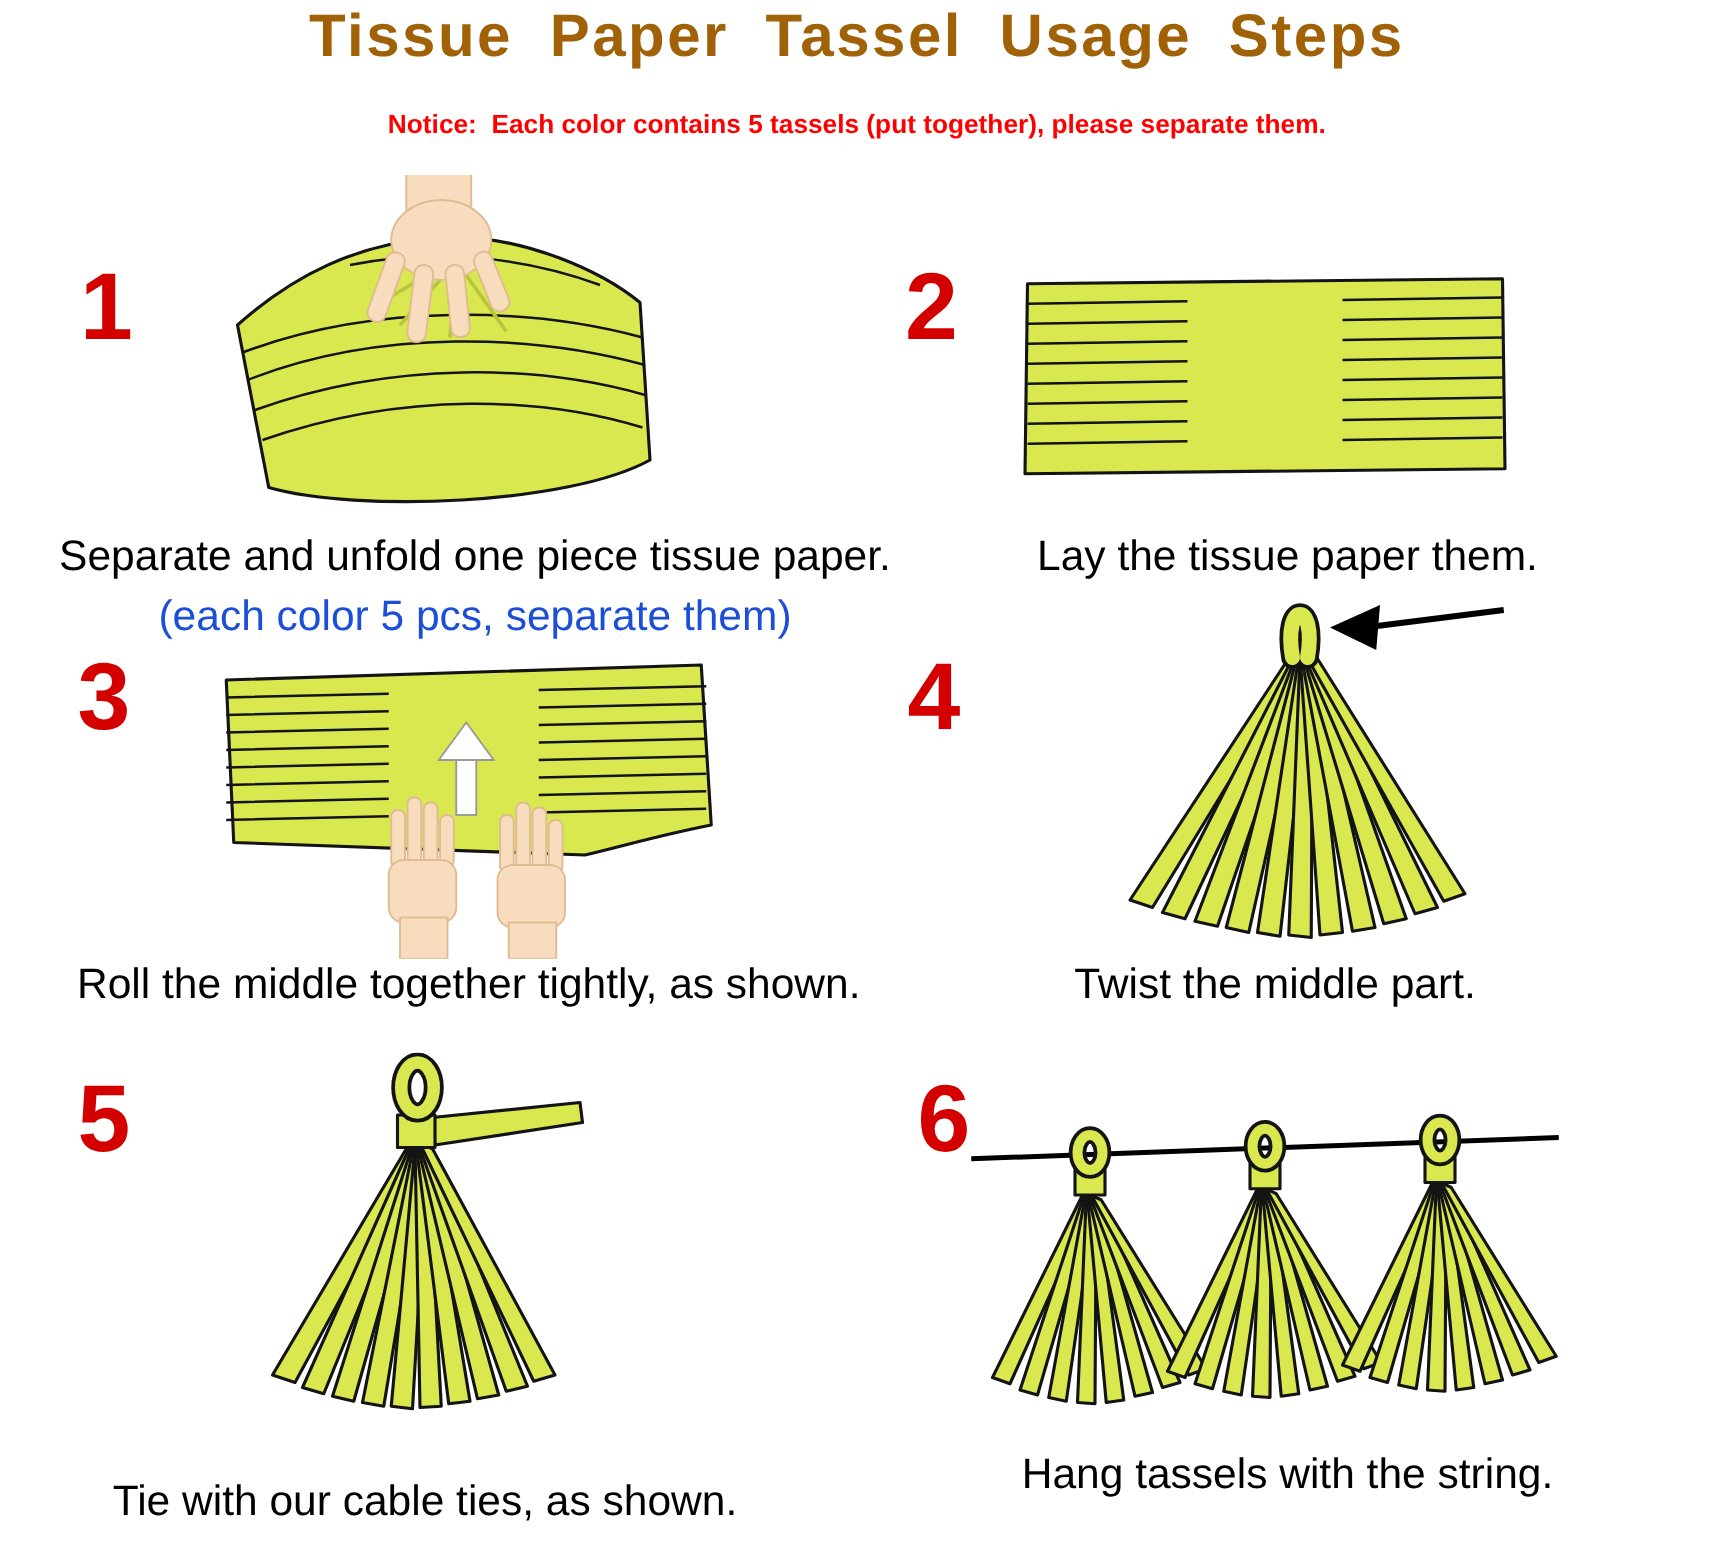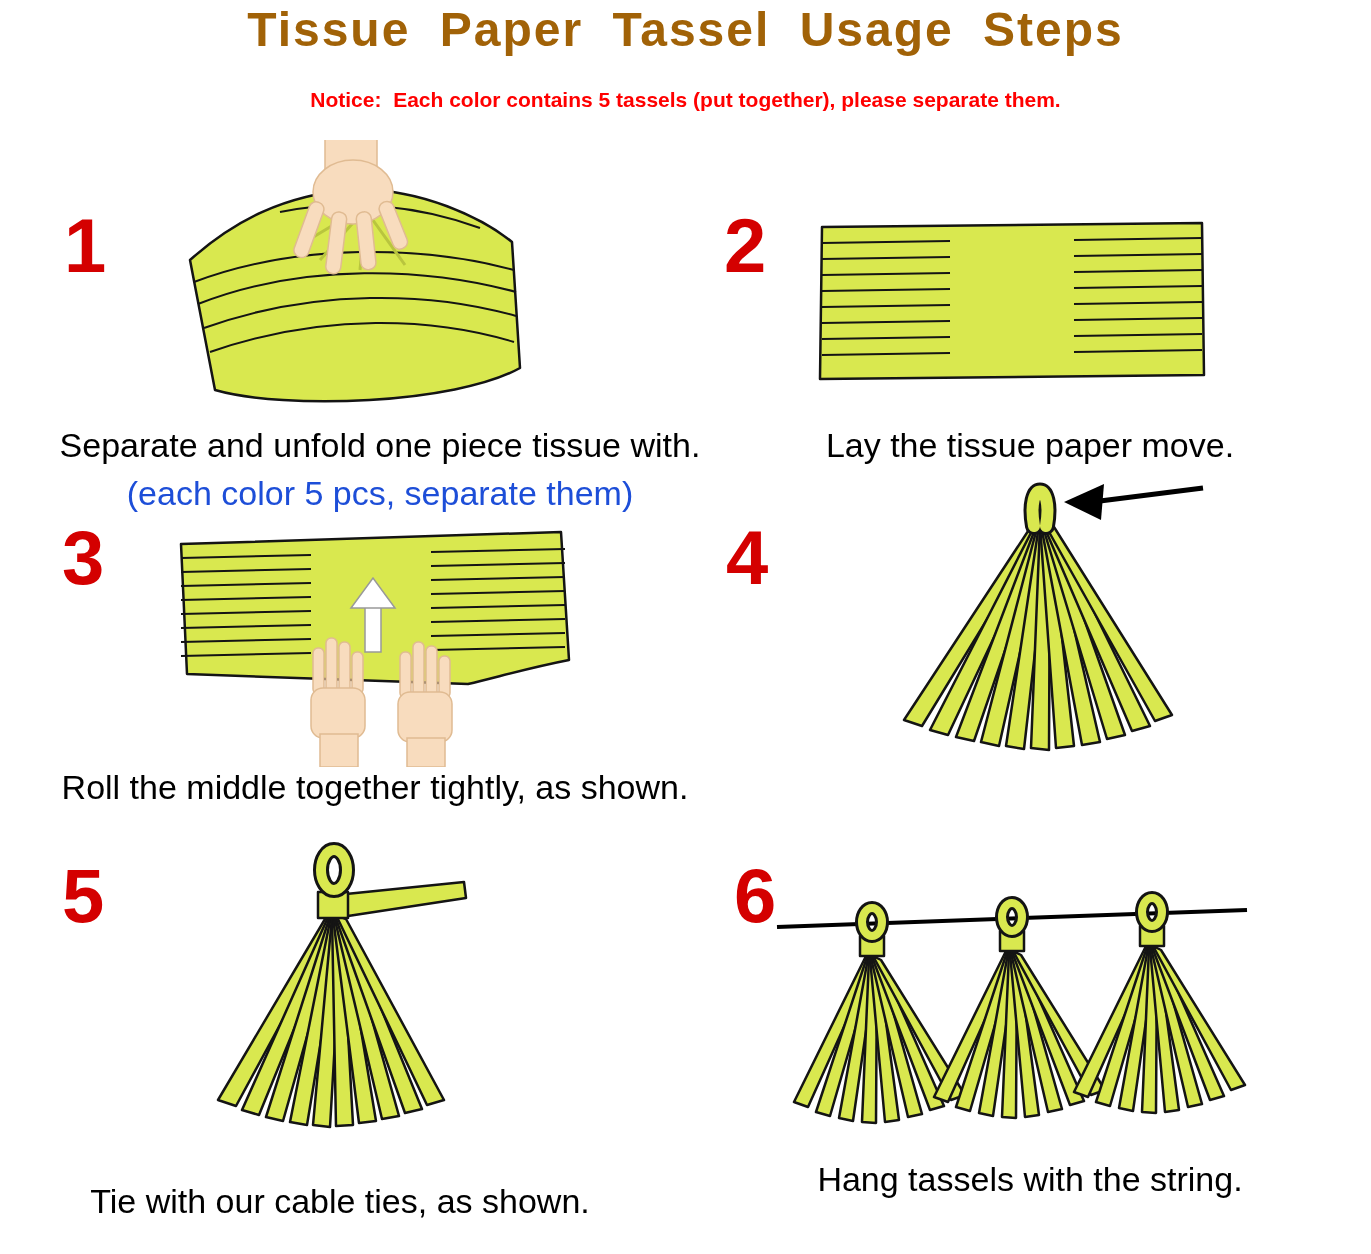--- a/index.html
+++ b/index.html
@@ -67,22 +67,22 @@
         <path d="M10,60 L138,58 M262,57 L390,55"></path>
         <path d="M10,76 L138,74 M262,73 L390,71"></path>
         <path d="M10,92 L138,90 M262,89 L390,87"></path>
         <path d="M10,108 L138,106 M262,105 L390,103"></path>
         <path d="M10,124 L138,122 M262,121 L390,119"></path>
         <path d="M10,140 L138,138 M262,137 L390,135"></path>
       </g>
     </g>
   </svg>
 
-  <div class="caption" style="left:15px;top:426px;width:730px">Separate and unfold one piece tissue with.</div>
-  <div class="caption" style="left:770px;top:426px;width:520px">Lay the tissue paper move.</div>
+  <div class="caption" style="left:15px;top:426px;width:730px">Separate and unfold one piece tissue paper.</div>
+  <div class="caption" style="left:770px;top:426px;width:520px">Lay the tissue paper them.</div>
   <div class="caption red" style="left:15px;top:474px;width:730px">(each color 5 pcs, separate them)</div>
 
   <div class="num" style="left:62px;top:520px">3</div>
   <svg class="illus" style="left:163px;top:522px" width="415" height="245" viewBox="0 0 415 245">
     <g>
       <path class="tissue outline" d="M18,22 L398,10 L406,138 C365,146 335,155 305,162 L24,152 Z"></path>
       <g class="foldline">
         <path d="M18,36 L148,33 M268,30 L402,27"></path>
         <path d="M18,50 L148,47 M268,44 L402,41"></path>
         <path d="M18,64 L148,61 M268,58 L402,55"></path>
@@ -134,20 +134,21 @@
       <path d="M166,58 C158,12 186,12 178,58" fill="none" stroke="#141414" stroke-width="18" stroke-linecap="round"></path>
       <path d="M166,58 C158,12 186,12 178,58" fill="none" stroke="#d9e84f" stroke-width="12" stroke-linecap="round"></path>
     </g>
     <g>
       <line x1="232" y1="33" x2="335" y2="20" stroke="#000" stroke-width="5"></line>
       <polygon points="196,34 236,16 233,52" fill="#000"></polygon>
     </g>
   </svg>
 
   <div class="caption" style="left:10px;top:768px;width:730px">Roll the middle together tightly, as shown.</div>
+  <div class="caption" style="left:760px;top:768px;width:520px">Twist the middle part.</div>
 
   <div class="num" style="left:62px;top:858px">5</div>
   <svg class="illus" style="left:196px;top:842px" width="280" height="295" viewBox="0 0 280 295">
     <g>
       <g class="tissue outline">
         <path d="M132,72 L22,258 L40,264 L142,76 Z"></path>
         <path d="M133,73 L46,268 L63,273 L143,77 Z"></path>
         <path d="M134,74 L70,275 L87,279 L144,78 Z"></path>
         <path d="M135,74 L94,280 L111,283 L145,78 Z"></path>
         <path d="M136,75 L117,283 L134,285 L146,79 Z"></path>

